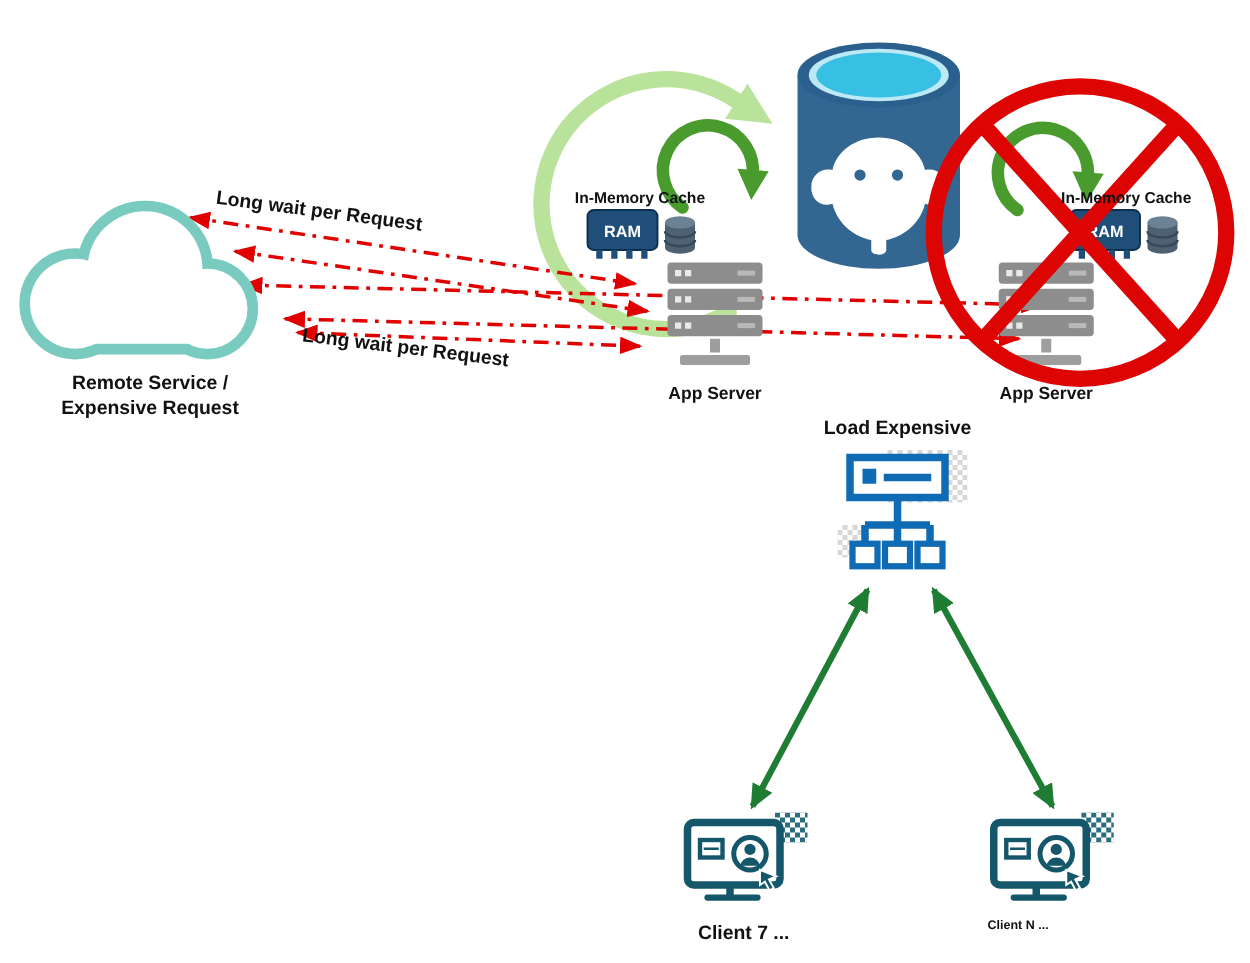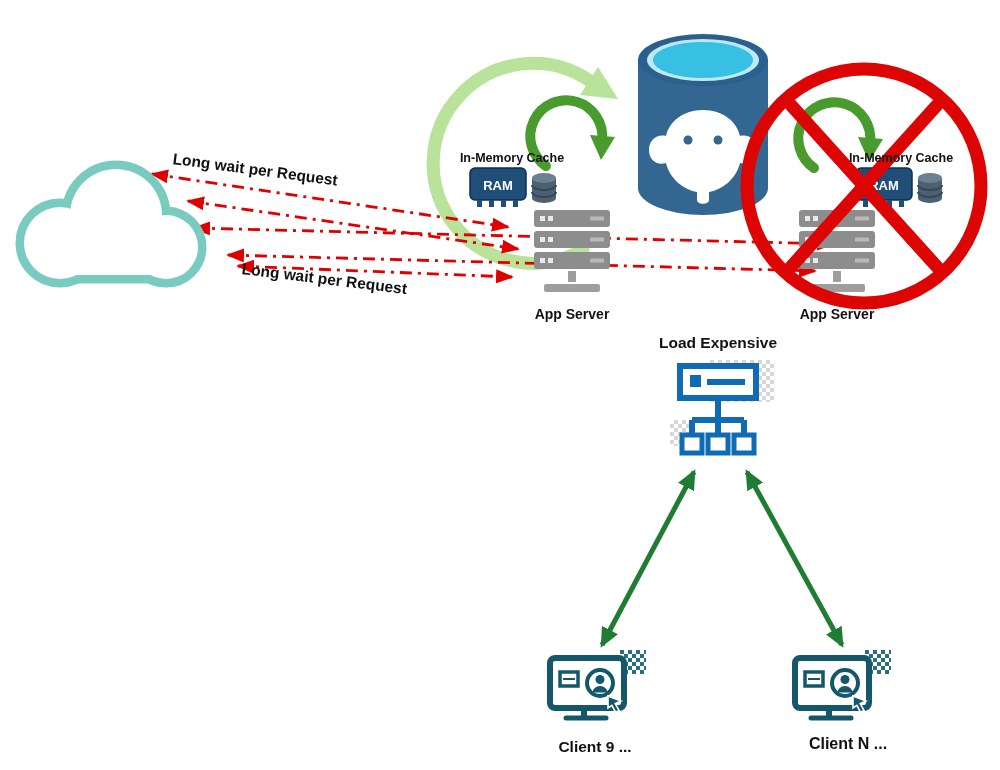--- a/index.html
+++ b/index.html
@@ -9,21 +9,21 @@
   .lbl{position:absolute;font-weight:bold;color:#111;z-index:5;}
   .remote{left:18px;top:297px;width:204px;text-align:center;font-size:15.5px;line-height:1.32;white-space:pre-line;}
   .lwt1{left:174px;top:150px;font-size:15.5px;transform:rotate(7.5deg);transform-origin:0 0;white-space:nowrap;}
   .lwt2{left:243px;top:260px;font-size:15.5px;transform:rotate(7deg);transform-origin:0 0;white-space:nowrap;}
   .imcL{left:446px;top:151px;width:132px;text-align:center;font-size:12.5px;}
   .imcR{left:836px;top:151px;width:130px;text-align:center;font-size:12.5px;}
   .appL{left:524px;top:306px;width:96px;text-align:center;font-size:14px;}
   .appR{left:789px;top:306px;width:96px;text-align:center;font-size:14px;}
   .lbl-lb{left:651px;top:334px;width:134px;text-align:center;font-size:15.5px;}
   .c1{left:543px;top:738px;width:104px;text-align:center;font-size:15.5px;}
-  .cn{left:790px;top:735px;width:116px;text-align:center;font-size:16px;}
+  .cn{left:790px;top:735px;width:116px;text-align:left;font-size:10px;}
 </style>
 </head>
 <body>
 
 <div class="stage">
 
   <svg class="layer" width="1000" height="770" viewBox="0 0 1000 770">
     <defs>
       <marker id="redEnd" markerUnits="userSpaceOnUse" markerWidth="18" markerHeight="14" refX="16" refY="7" orient="auto">
         <path d="M0,0 L18,7 L0,14 Z" fill="#e00000"></path>
@@ -216,23 +216,25 @@
       </g>
     </g>
 
     <g stroke="#dd0404" stroke-width="13" fill="none" stroke-linecap="round">
       <circle cx="864" cy="186" r="117"></circle>
       <line x1="790" y1="104" x2="938" y2="268"></line>
       <line x1="938" y1="104" x2="790" y2="268"></line>
     </g>
   </svg>
 
+  <div class="lbl remote">Remote Service /
+Expensive Request</div>
   <div class="lbl lwt1">Long wait per Request</div>
   <div class="lbl lwt2">Long wait per Request</div>
   <div class="lbl imcL">In-Memory Cache</div>
   <div class="lbl imcR">In-Memory Cache</div>
   <div class="lbl appL">App Server</div>
   <div class="lbl appR">App Server</div>
   <div class="lbl lbl-lb">Load Expensive</div>
-  <div class="lbl c1">Client 9 ...</div>
+  <div class="lbl c1">Client 7 ...</div>
   <div class="lbl cn">Client N ...</div>
 
 </div>
 
 </body></html>

